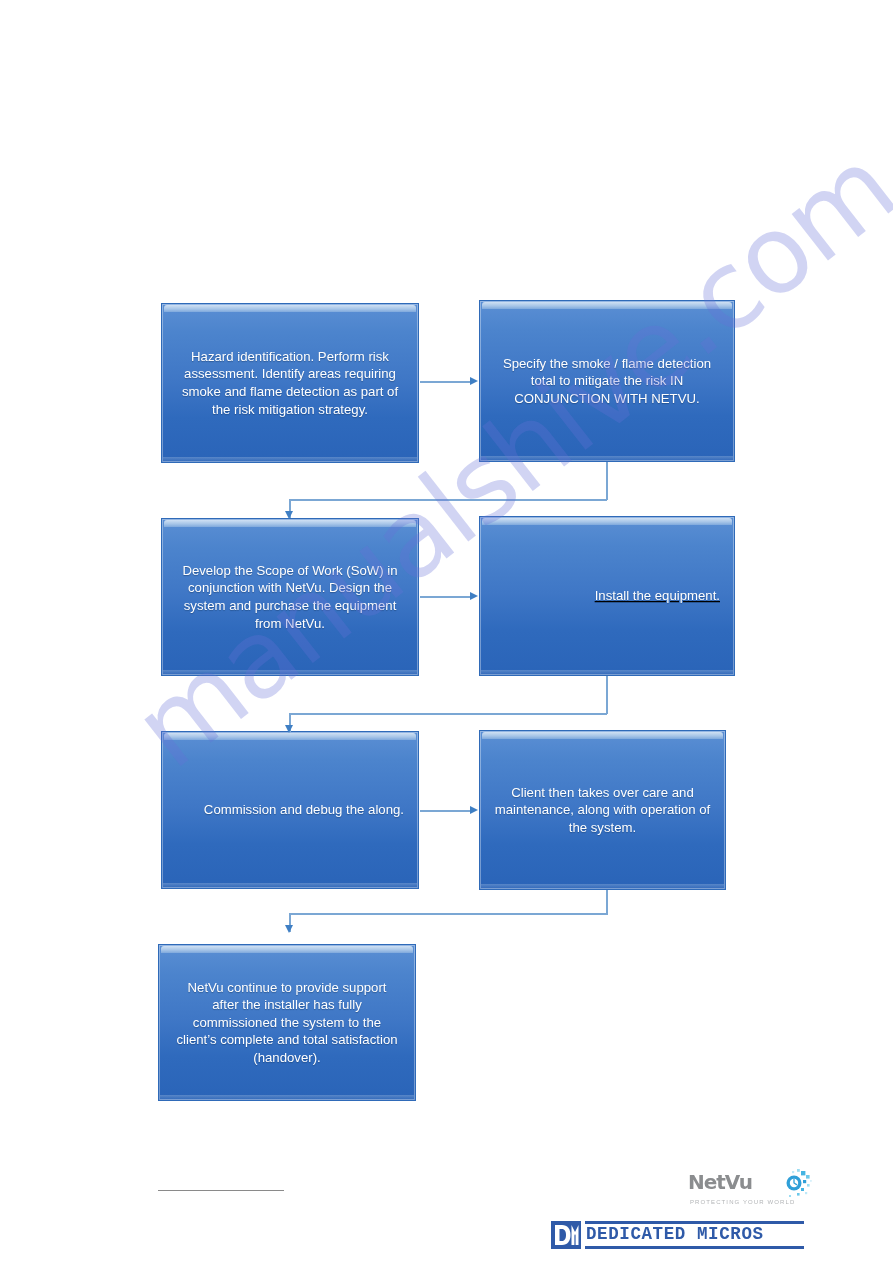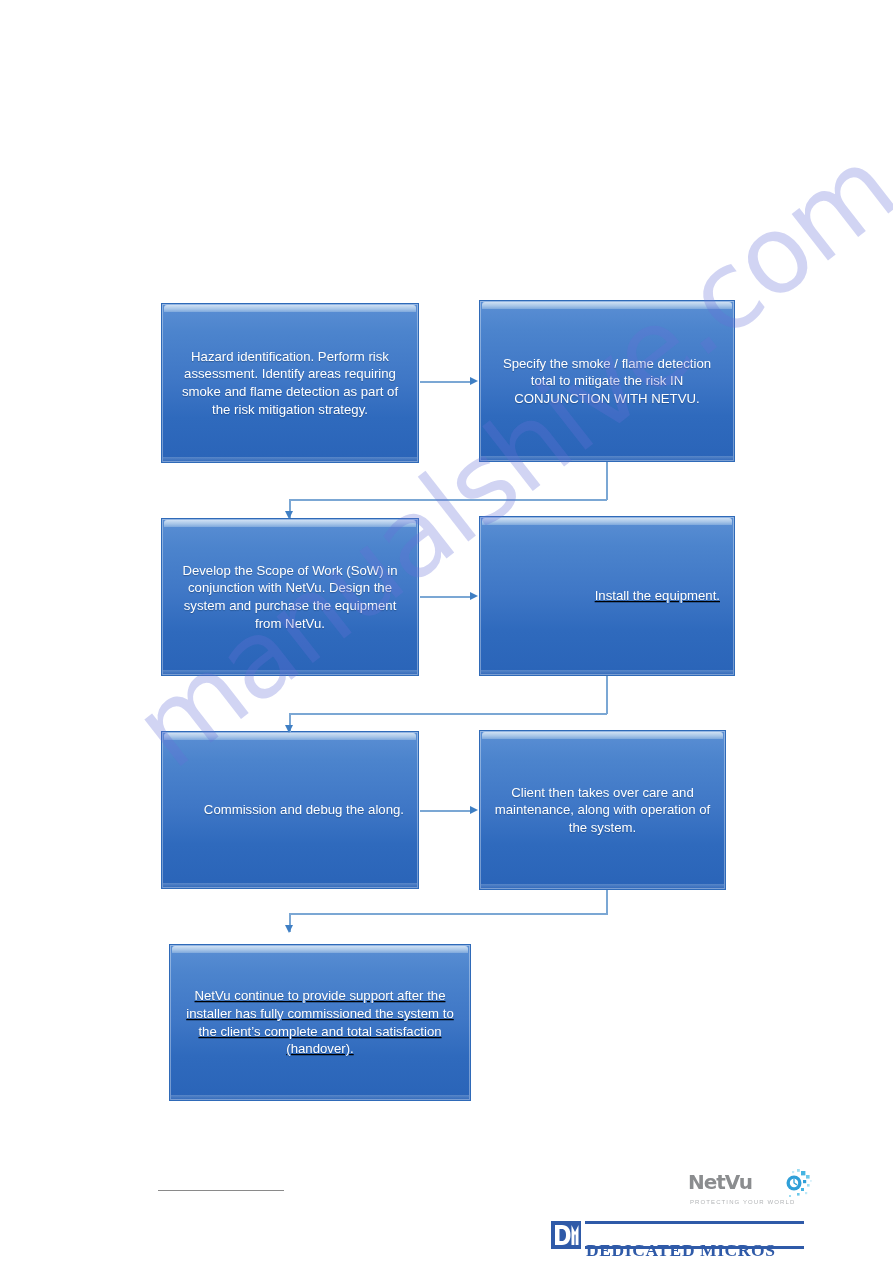--- a/index.html
+++ b/index.html
@@ -213,27 +213,26 @@
   .dm-rule-bot {
     position: absolute;
     left: 0; right: 0; bottom: 0px;
     height: 3px;
     background: #2f5aa8;
   }
   .dm-word {
     position: absolute;
     left: 1px;
     top: 3px;
-    font-family: Liberation Serif, serif;
+    font-family: Liberation Mono, monospace;
     font-size: 17.5px;
     font-weight: bold;
     color: #2f5aa8;
     letter-spacing: 0.6px;
     white-space: nowrap;
-    margin-top: 16px;
   }
 </style>
 </head>
 <body>
 
 <div class="page">
 
   <div class="watermark">
     <div class="watermark-text">manualshive.com</div>
   </div>
@@ -281,21 +280,21 @@
     </div>
 
     <div class="conn h" style="left:420px; top:810px; width:51px;"></div>
     <div class="arrow-right" style="left:470px; top:806px;"></div>
 
     <div class="conn v" style="left:606px; top:890px; width:1.5px; height:25px;"></div>
     <div class="conn h" style="left:289px; top:913px; width:318px;"></div>
     <div class="conn v" style="left:289px; top:913px; width:1.5px; height:19px;"></div>
     <div class="arrow-down" style="left:285px; top:925px;"></div>
 
-    <div class="node" style="left:169px; top:944px; width:302px; height:157px;text-decoration:underline;">
+    <div class="node" style="left:158px; top:944px; width:258px; height:157px;">
       <div class="node-label">NetVu continue to provide support after the installer has fully commissioned the system to the client’s complete and total satisfaction (handover).</div>
     </div>
 
   </div>
 
   <div class="footnote-rule"></div>
 
   <div class="netvu-logo">
     <div class="netvu-word">NetVu</div>
     <div class="netvu-tag">PROTECTING YOUR WORLD</div>

